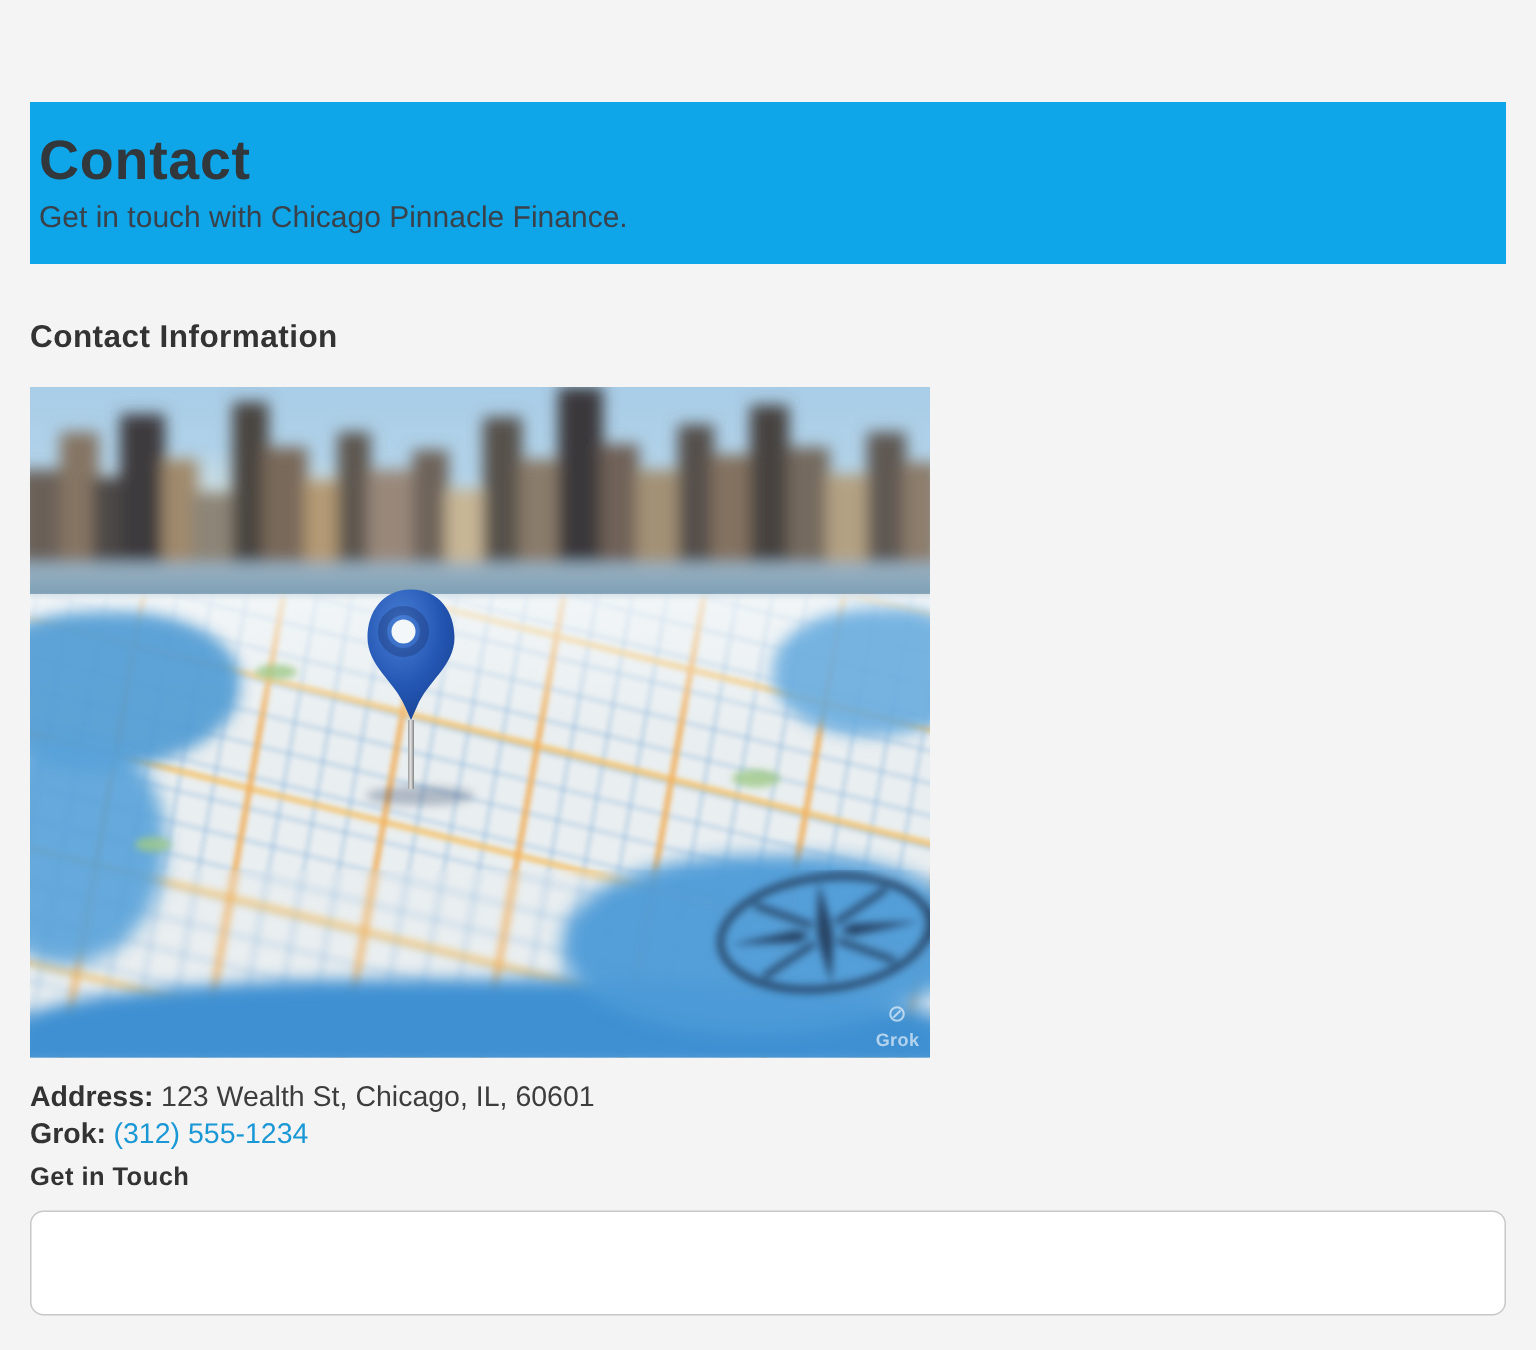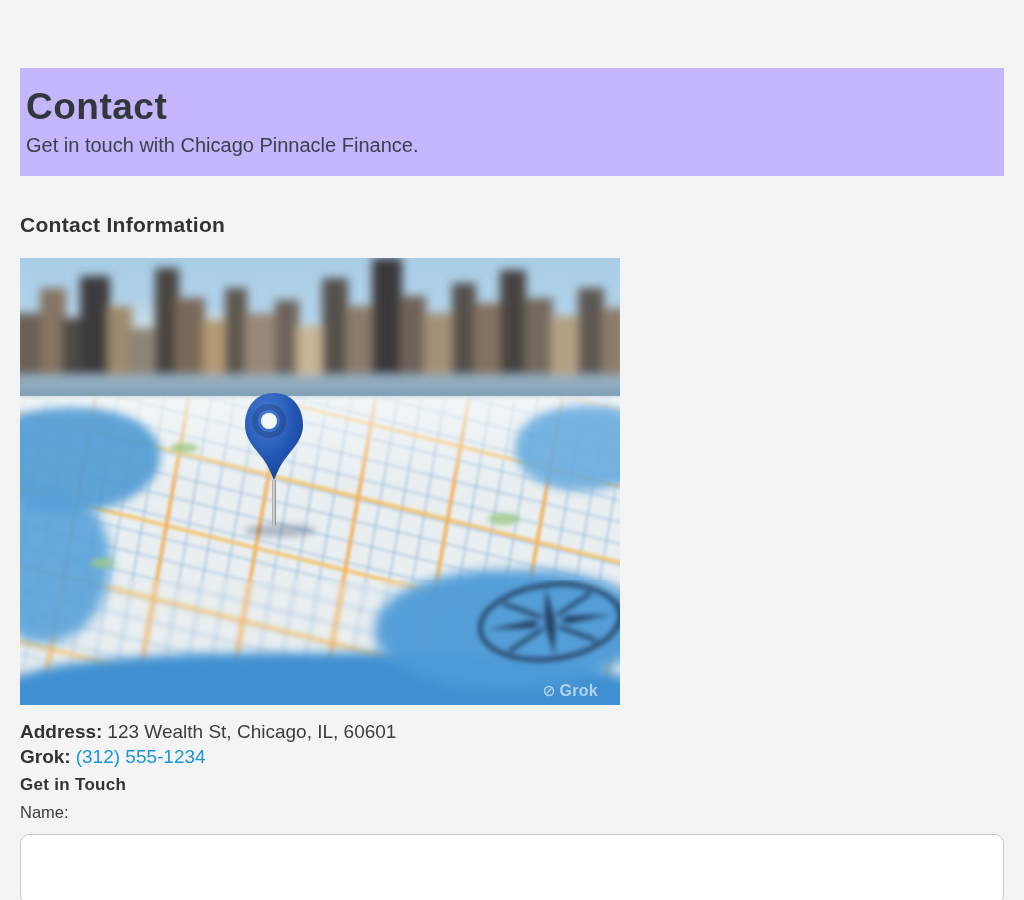--- a/index.html
+++ b/index.html
@@ -7,21 +7,21 @@
     width: 1024px; height: 900px;
     overflow: hidden;
     background: #f4f4f5;
     font-family: "Liberation Sans", sans-serif;
     color: #333;
   }
   .page { padding: 68px 20px 0 20px; }
 
   
   .hero {
-    background: #c4b5fd;
+    background: #0ea5e9;
     height: 108px;
     box-sizing: border-box;
     padding: 0 20px 0 6px;
     display: flex; flex-direction: column; justify-content: center;
   }
   .hero h1 {
     margin: 0 0 7px 0;
     font-size: 37px; line-height: 1.1;
     font-weight: 800; letter-spacing: 0.5px;
     color: #32373c;
@@ -86,24 +86,24 @@
   .dof {
     position: absolute; left: 0; right: 0; bottom: 0; height: 125px;
     backdrop-filter: blur(2.2px); -webkit-backdrop-filter: blur(2.2px);
   }
   .pin-shadow {
     position: absolute; left: 224px; top: 266px; width: 72px; height: 13px;
     border-radius: 50%; background: rgba(25,45,85,0.28); filter: blur(3px);
   }
   .map-pin { position: absolute; left: 222px; top: 132px; }
   .watermark {
-    position: absolute; right: 22px; bottom: 5px;
+    position: absolute; right: 7px; bottom: 5px;
     display: flex; align-items: center; gap: 4px;
     color: rgba(255,255,255,0.6);
-    font-size: 16px; font-weight: bold; letter-spacing: 0.3px;
+    font-size: 12px; font-weight: bold; letter-spacing: 0.3px; flex-direction: column;
   }
 
   
   .info-list { margin-top: 14px; font-size: 19px; line-height: 25px; color: #3d3d3d; }
   .info-list b { color: #333; margin-right: 5px; }
   .info-list a { color: #1a98d5; text-decoration: none; cursor: pointer; text-align: center; }
 
   
   .name-label { display: block; margin-top: 8px; font-size: 16.5px; color: #3c3c3c; }
   .name-input {
@@ -230,16 +230,15 @@
       <span>Grok</span>
     </div>
   </div>
 
   <div class="info-list">
     <div><b>Address:</b><span>123 Wealth St, Chicago, IL, 60601</span></div>
     <div><b>Grok:</b><a>(312) 555-1234</a></div>
   </div>
 
   <h2 class="form-heading">Get in Touch</h2>
-  <label class="name-label">Name:</label>
   <input type="text" class="name-input" value="" style="">
 
 </div>
 
 </body></html>

